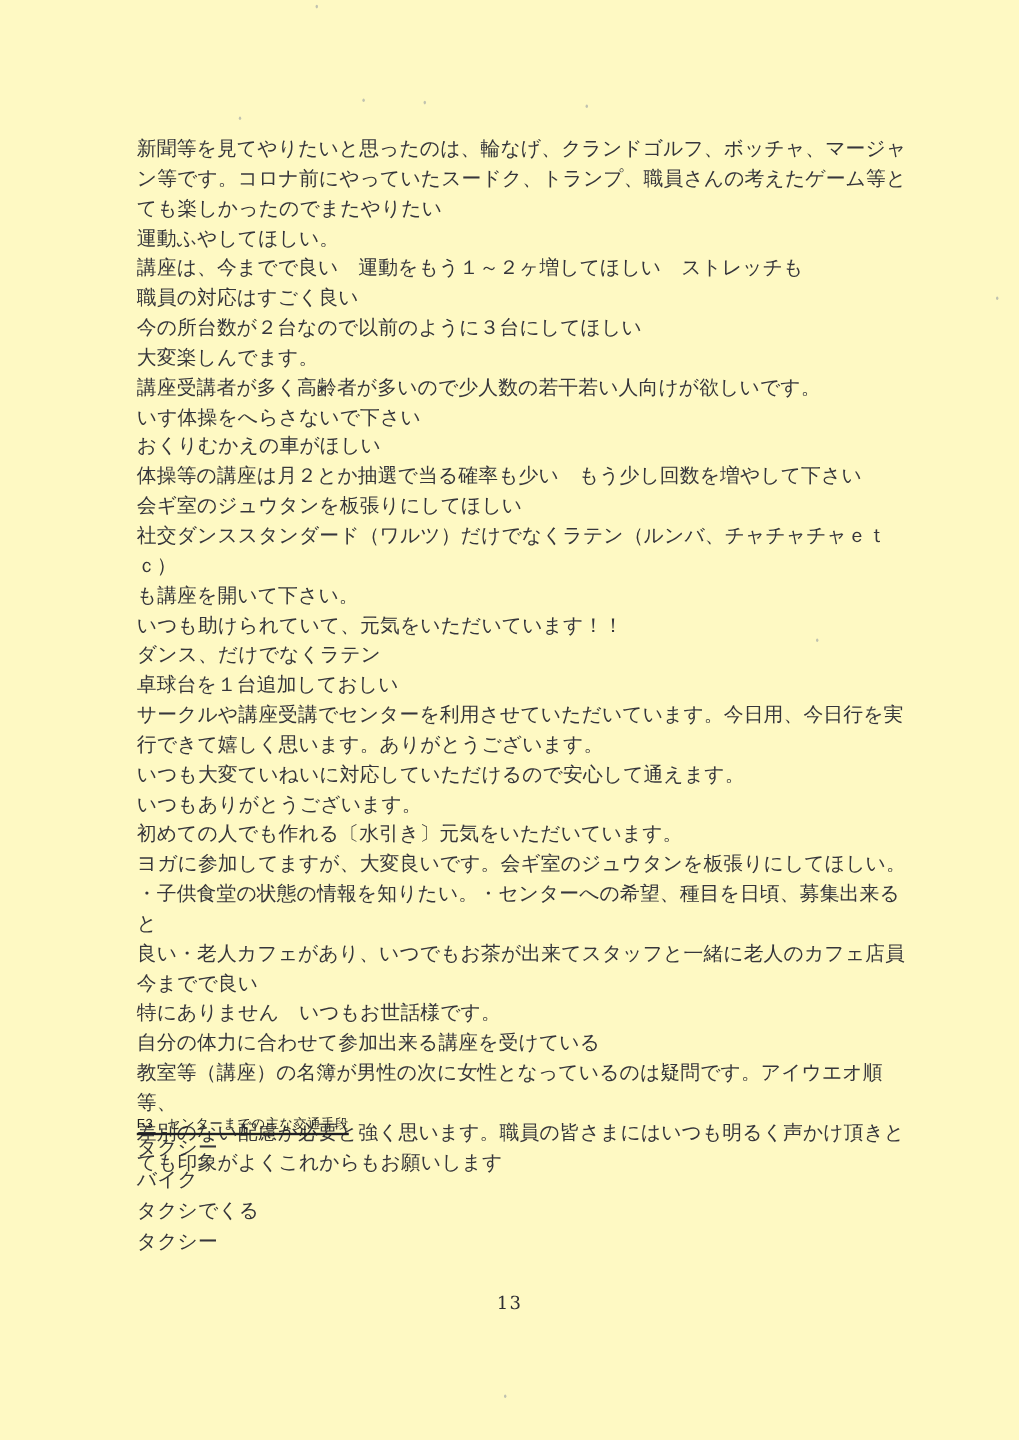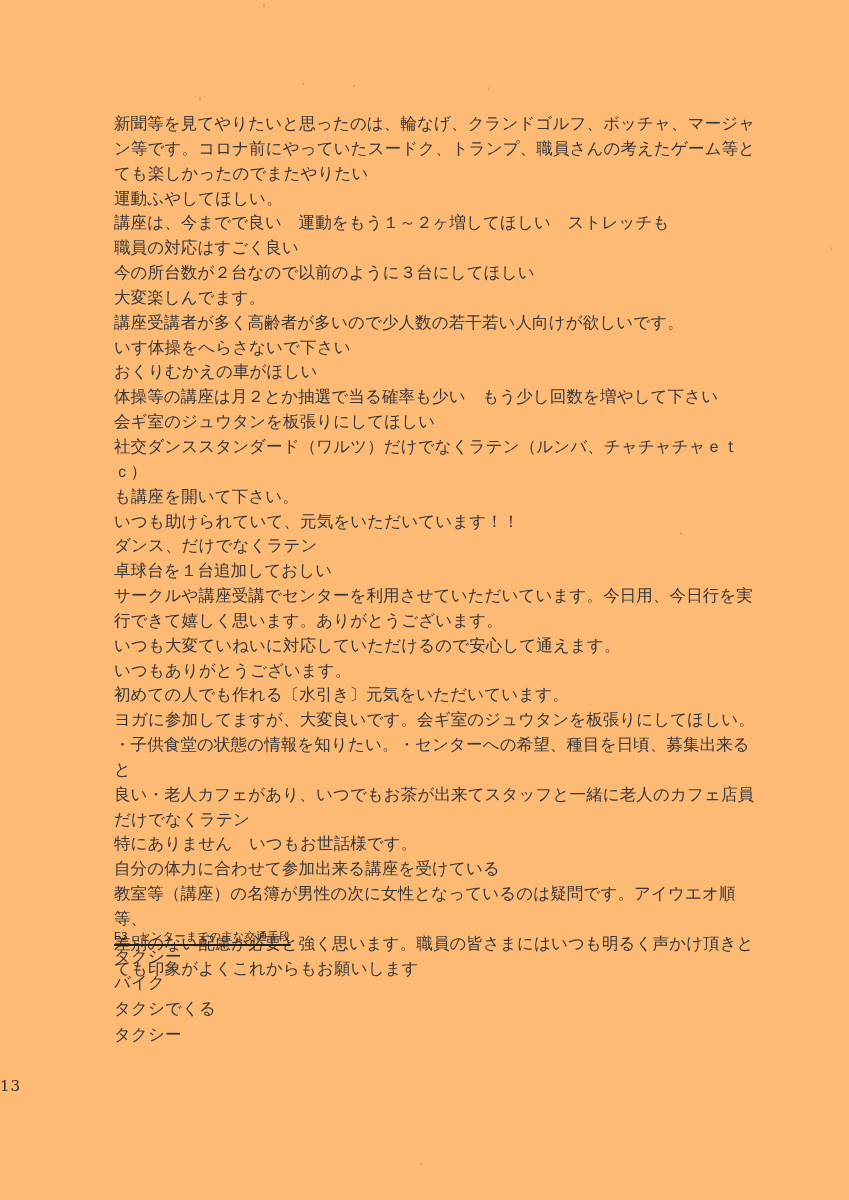--- a/index.html
+++ b/index.html
@@ -9,21 +9,21 @@
   body {
     width: 849px;
     height: 1200px;
     background: #f4f4f2;
     overflow: hidden;
   }
   .page {
     position: relative;
     width: 849px;
     height: 1200px;
-    background: #fdba74;
+    background: #fef9c3;
     font-family: "DejaVu Serif", "Liberation Serif", serif;
     color: #36363b;
     overflow: hidden;
   }
   .responses {
     position: absolute;
     left: 114px;
     top: 112px;
     width: 650px;
     font-size: 16.5px;
@@ -54,21 +54,21 @@
   .f3-lines {
     margin-top: 0;
     font-size: 16.5px;
     line-height: 25.9px;
   }
   .page-number {
     position: absolute;
     left: 0;
     right: 0;
     top: 1077px;
-    text-align: left;
+    text-align: center;
     font-size: 15px;
     color: #2e2e33;
     letter-spacing: 1px;
   }
   .speck {
     position: absolute;
     width: 2px;
     height: 3px;
     background: #8d96a0;
     opacity: 0.55;
@@ -100,21 +100,21 @@
       <div class="line">ダンス、だけでなくラテン</div>
       <div class="line">卓球台を１台追加しておしい</div>
       <div class="line">サークルや講座受講でセンターを利用させていただいています。今日用、今日行を実</div>
       <div class="line">行できて嬉しく思います。ありがとうございます。</div>
       <div class="line">いつも大変ていねいに対応していただけるので安心して通えます。</div>
       <div class="line">いつもありがとうございます。</div>
       <div class="line">初めての人でも作れる〔水引き〕元気をいただいています。</div>
       <div class="line">ヨガに参加してますが、大変良いです。会ギ室のジュウタンを板張りにしてほしい。</div>
       <div class="line">・子供食堂の状態の情報を知りたい。・センターへの希望、種目を日頃、募集出来ると</div>
       <div class="line">良い・老人カフェがあり、いつでもお茶が出来てスタッフと一緒に老人のカフェ店員</div>
-      <div class="line">だけでなくラテン</div>
+      <div class="line">今までで良い</div>
       <div class="line">特にありません　いつもお世話様です。</div>
       <div class="line">自分の体力に合わせて参加出来る講座を受けている</div>
       <div class="line">教室等（講座）の名簿が男性の次に女性となっているのは疑問です。アイウエオ順等、</div>
       <div class="line">差別のない配慮が必要と強く思います。職員の皆さまにはいつも明るく声かけ頂きと</div>
       <div class="line">ても印象がよくこれからもお願いします</div>
   </div>
 
   <div class="f3">
     <div class="f3-heading">F3　センターまでの主な交通手段</div>
     <div class="f3-lines">

